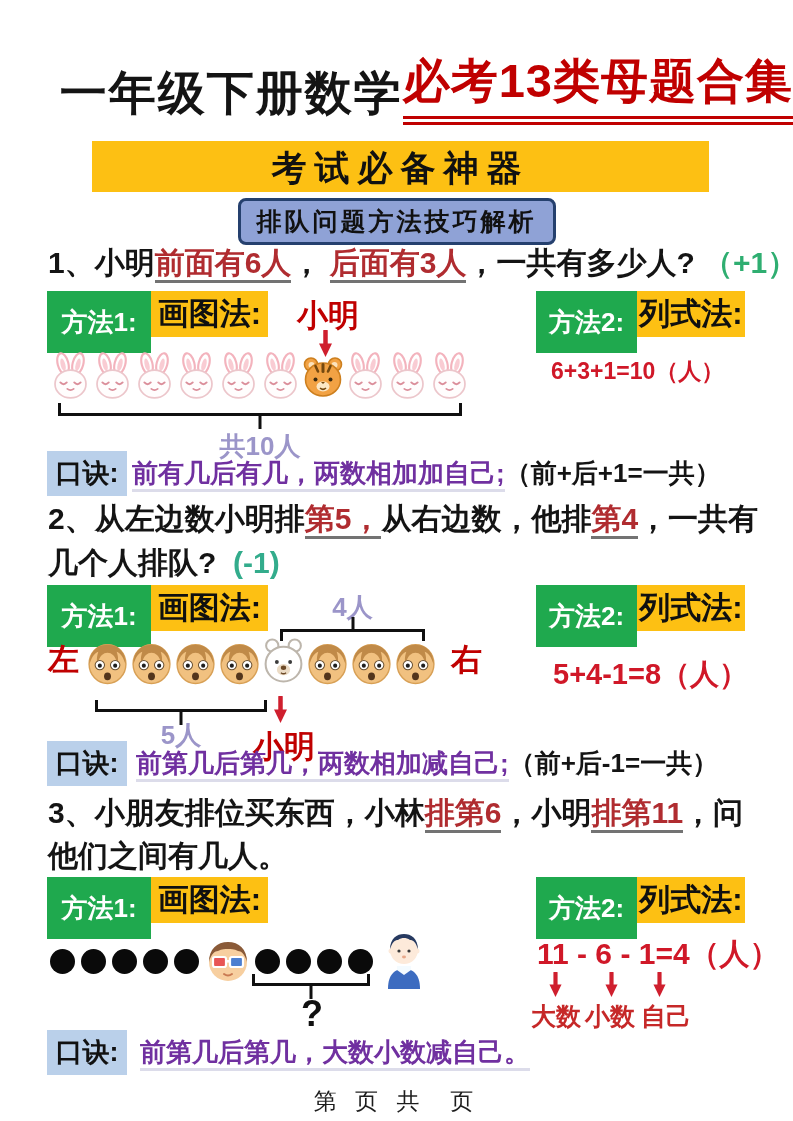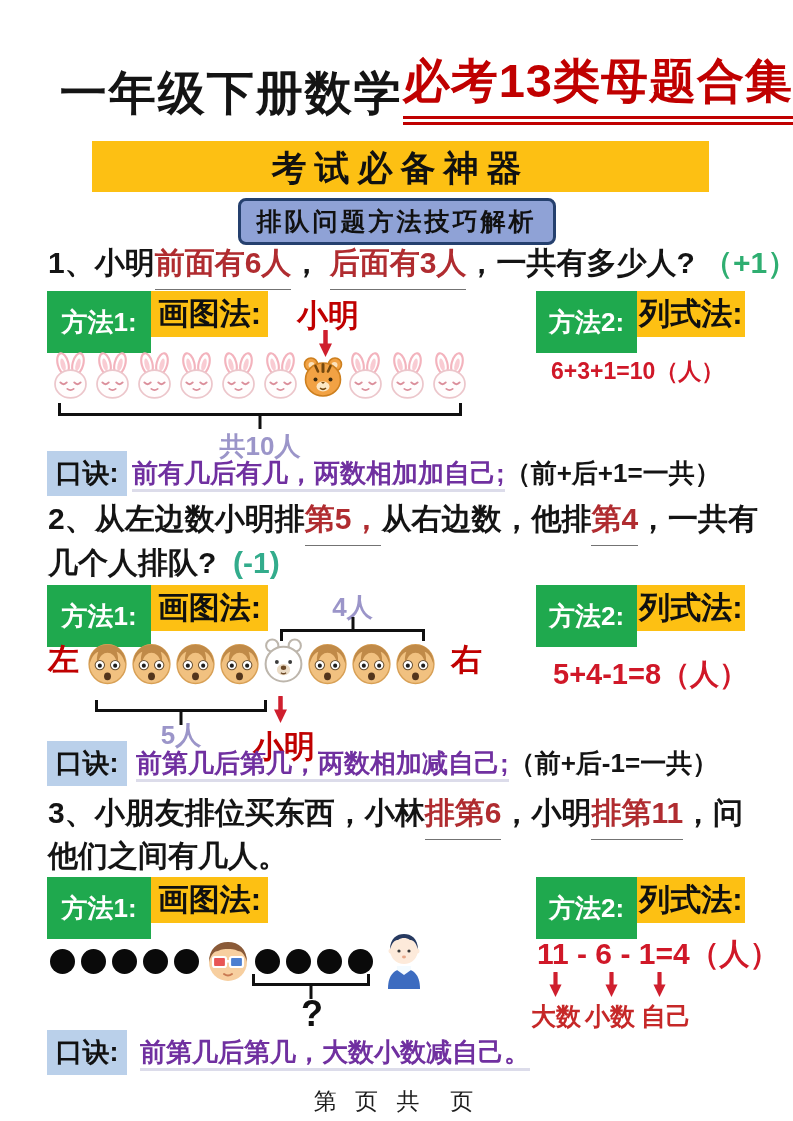--- a/index.html
+++ b/index.html
@@ -14,21 +14,21 @@
              border-bottom:9px double #c00000;padding-bottom:3px;}
 
   
   .banner{left:47px;top:141px;width:617px;height:51px;background:#fdc013;
           font-size:35px;font-weight:bold;letter-spacing:8px;text-align:center;line-height:53px;margin-left:45px;}
   .badge{left:50%;transform:translateX(-50%);top:198px;background:#8fa2d6;border:3px solid #25406e;
          border-radius:8px;font-size:25px;font-weight:bold;letter-spacing:3px;padding:4px 16px;white-space:nowrap;}
 
   
   .qline{font-size:30px;font-weight:bold;white-space:nowrap;color:#141414;}
-  .t-red{color:#b02c30;border-bottom:1px solid #737373;padding-bottom:10px;}
+  .t-red{color:#b02c30;border-bottom:3px solid #737373;padding-bottom:1px;}
   .t-green{color:#2fae71;}
   .t-teal{color:#33ac8c;}
 
   
   .gbox{height:62px;background:#1fa94e;color:#fff;font-size:26px;font-weight:bold;
         display:flex;align-items:center;justify-content:center;}
   .ybox{height:46px;background:#fdc013;color:#101010;font-size:31px;font-weight:bold;
         display:flex;align-items:center;justify-content:center;}
 
   .red-label{color:#c00000;font-size:31px;font-weight:bold;white-space:nowrap;}

